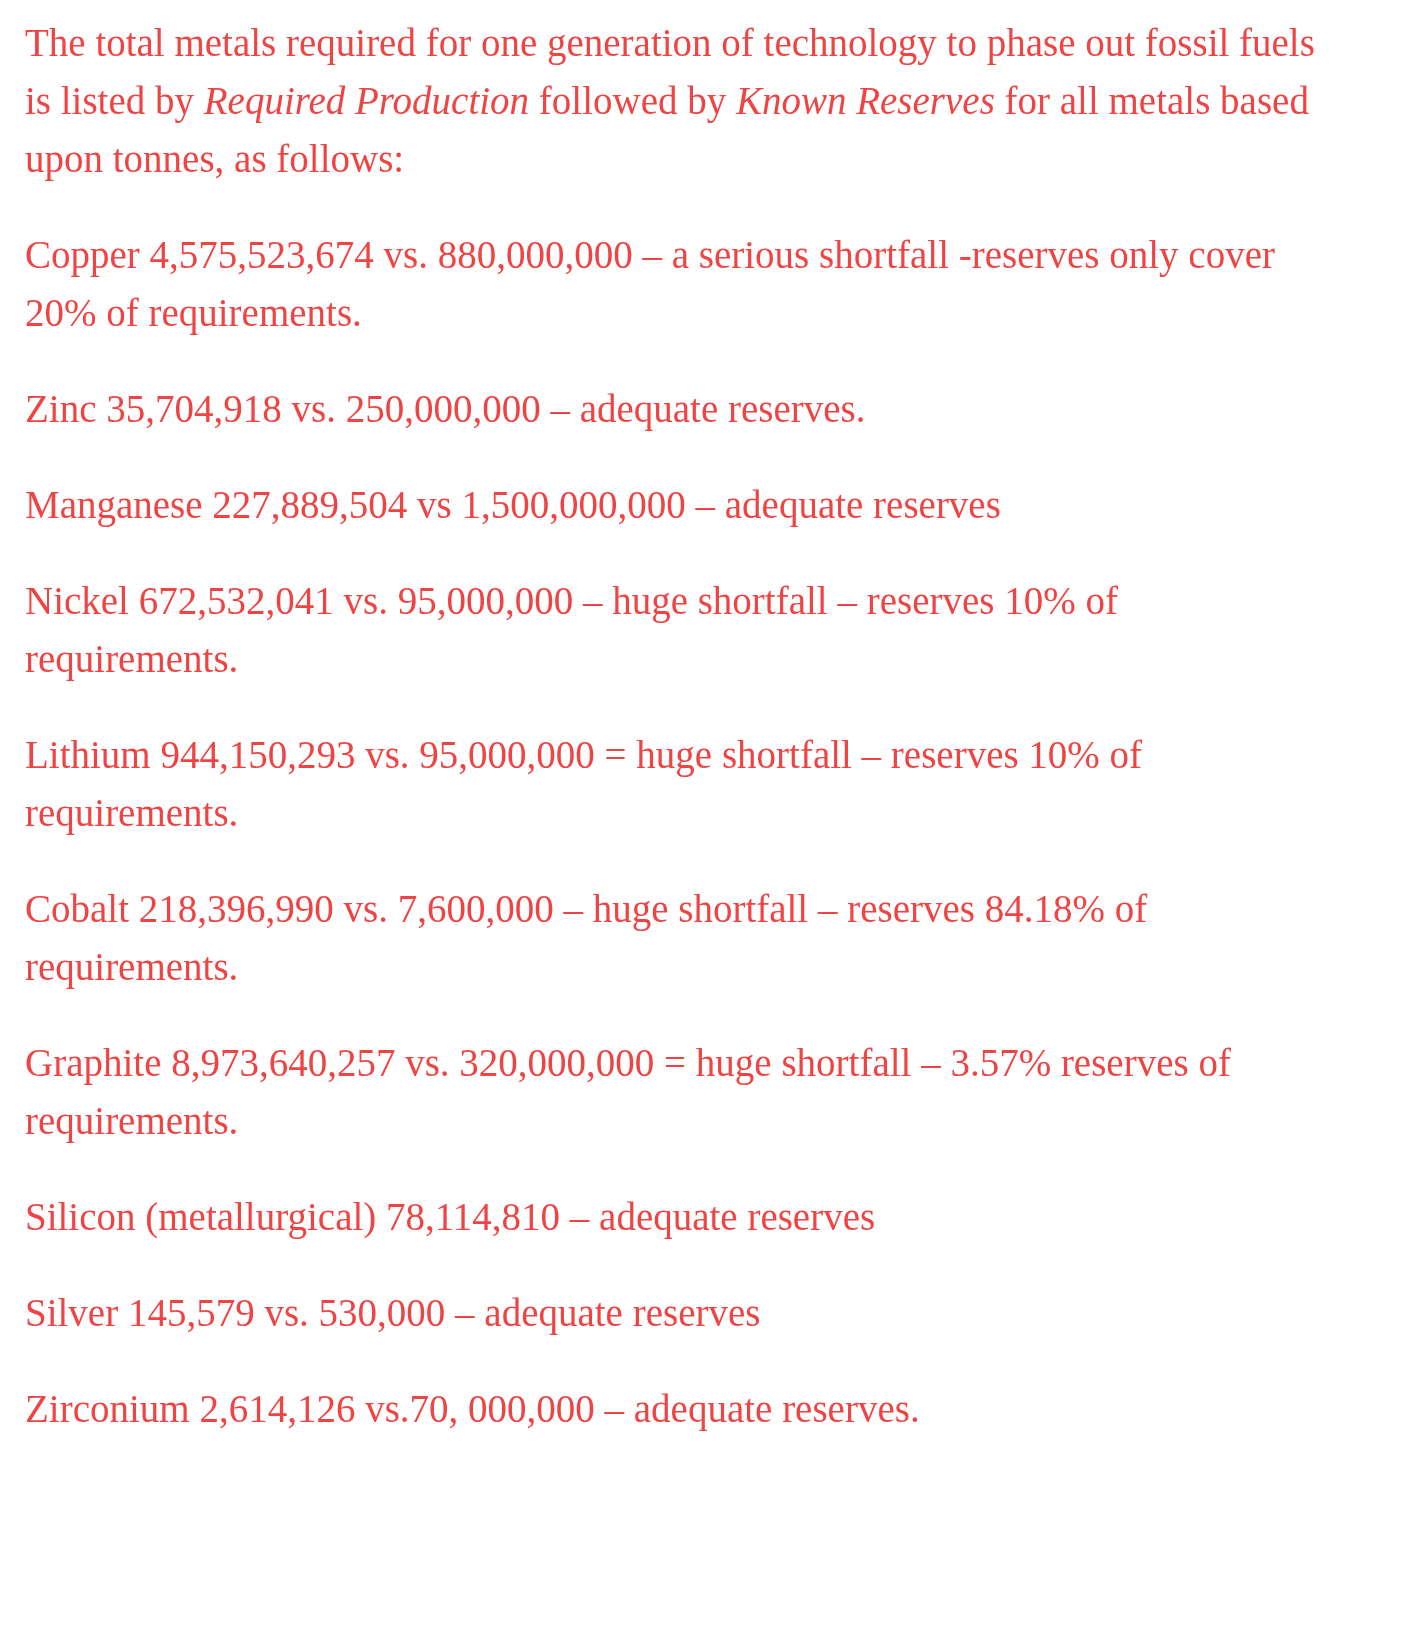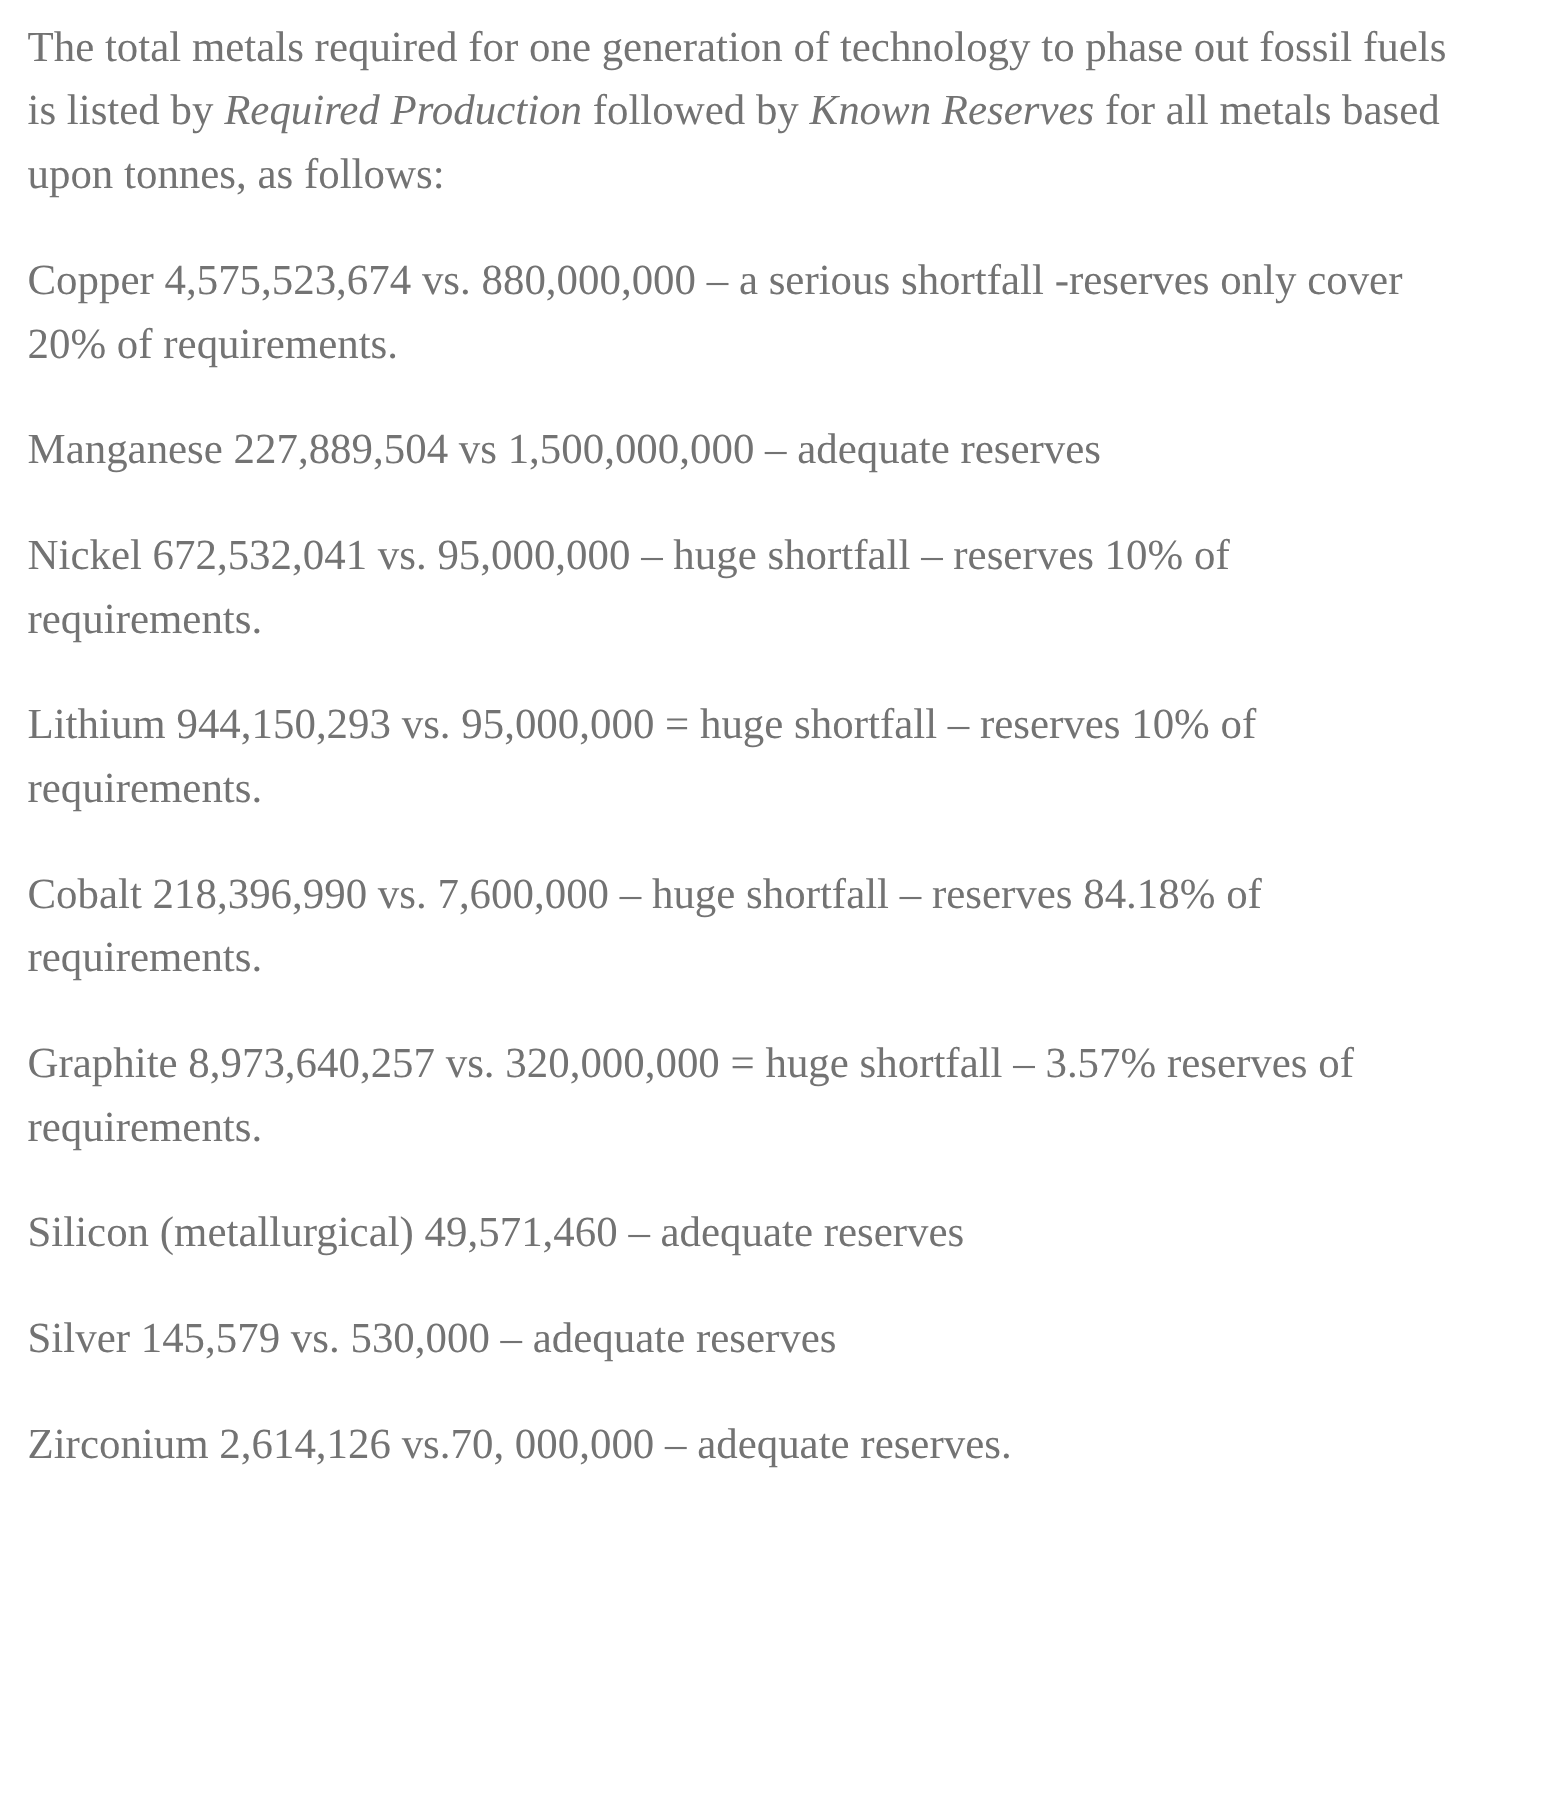--- a/index.html
+++ b/index.html
@@ -5,21 +5,21 @@
   html, body {
     margin: 0;
     padding: 0;
     background: #ffffff;
   }
   .doc {
     box-sizing: border-box;
     width: 1414px;
     min-height: 1638px;
     background: #ffffff;
-    color: #737373;
+    color: #ef4444;
     font-family: "Liberation Serif", "DejaVu Serif", serif;
     font-size: 39px;
     line-height: 58px;
     padding: 14px 78px 40px 25px;
   }
   .doc p {
     margin: 0 0 38px 0;
   }
   .doc p:last-child {
     margin-bottom: 4px;
@@ -31,22 +31,23 @@
 </head>
 <body>
 
 <main class="doc">
 
   <p>
     <span>The total metals required for one generation of technology to phase out fossil fuels is listed by </span><em>Required Production</em><span> followed by </span><em>Known Reserves</em><span> for all metals based upon tonnes, as follows:</span>
   </p>
 
   <p>Copper 4,575,523,674 vs. 880,000,000 – a serious shortfall -reserves only cover 20% of requirements.</p>
+  <p>Zinc 35,704,918 vs. 250,000,000 – adequate reserves.</p>
   <p>Manganese 227,889,504 vs 1,500,000,000 – adequate reserves</p>
   <p>Nickel 672,532,041 vs. 95,000,000 – huge shortfall – reserves 10% of requirements.</p>
   <p>Lithium 944,150,293 vs. 95,000,000 = huge shortfall – reserves 10% of requirements.</p>
   <p>Cobalt 218,396,990 vs. 7,600,000 – huge shortfall – reserves 84.18% of requirements.</p>
   <p>Graphite 8,973,640,257 vs. 320,000,000 = huge shortfall – 3.57% reserves of requirements.</p>
-  <p>Silicon (metallurgical) 49,571,460 – adequate reserves</p>
+  <p>Silicon (metallurgical) 78,114,810 – adequate reserves</p>
   <p>Silver 145,579 vs. 530,000 – adequate reserves</p>
   <p>Zirconium 2,614,126 vs.70, 000,000 – adequate reserves.</p>
 
 </main>
 
 </body></html>

